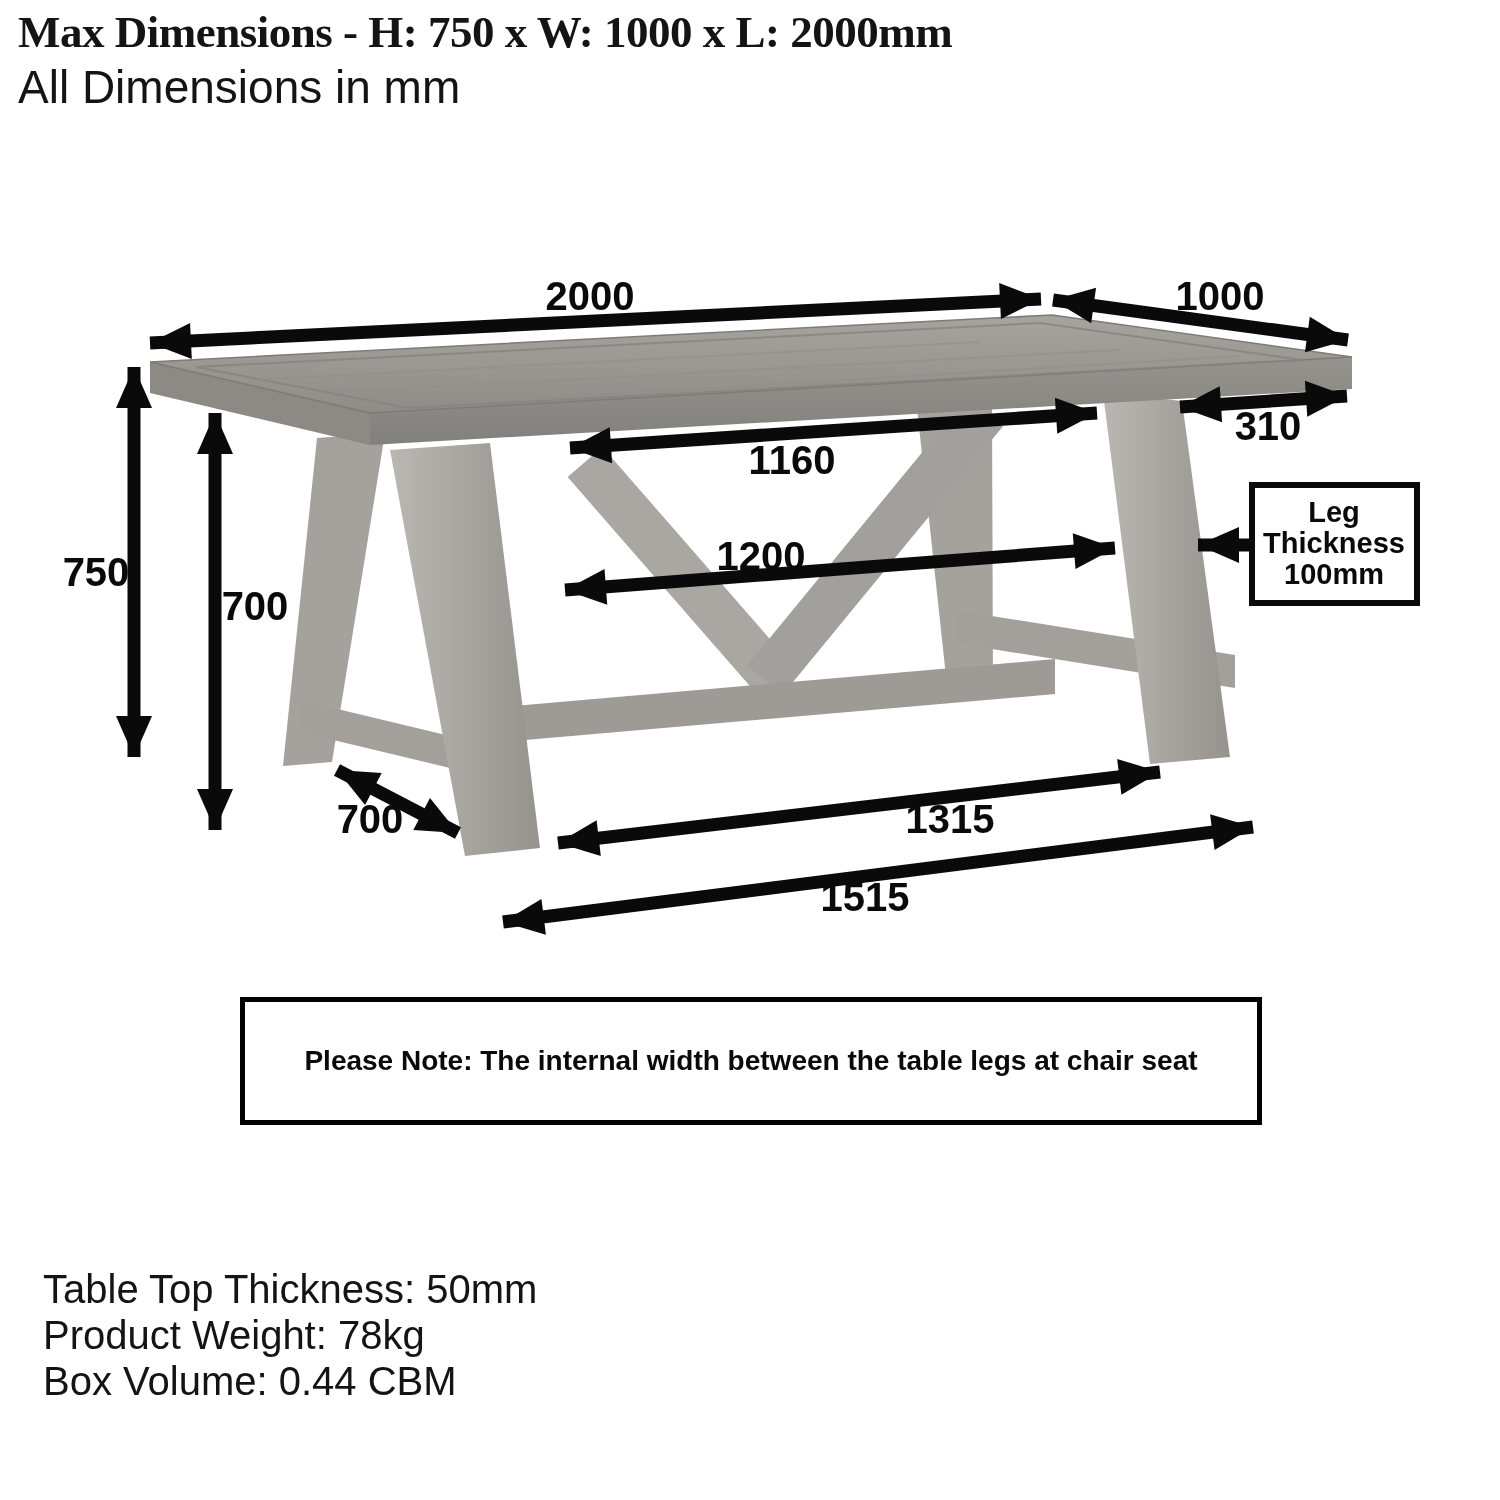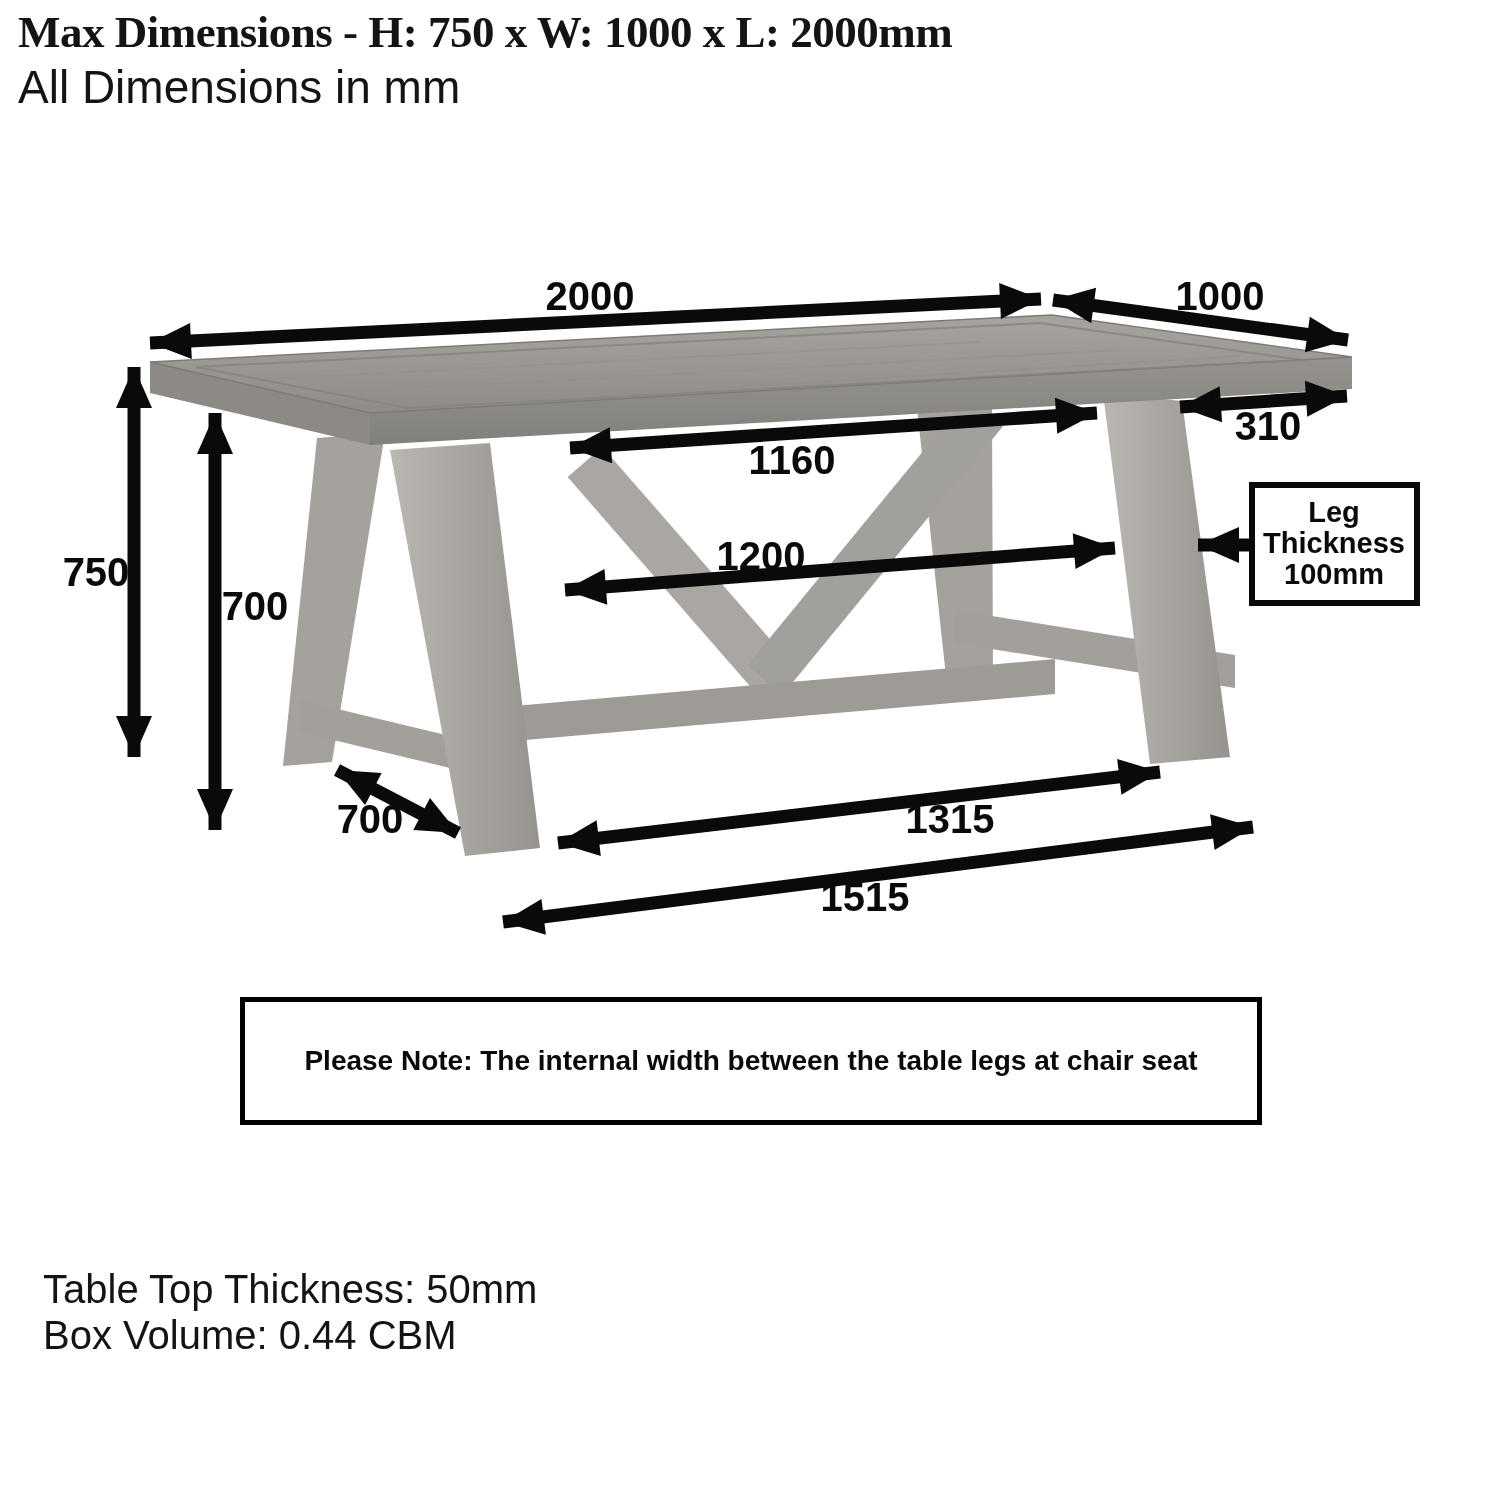--- a/index.html
+++ b/index.html
@@ -114,14 +114,15 @@
     <text class="legbox-label" text-anchor="middle" x="1334" y="584">100mm</text>
   </g>
 </svg>
 
 <div class="abs note-box">
   <div>Please Note: The internal width between the table legs at chair seat</div>
 </div>
 
 <div class="abs specs">
   <div>Table Top Thickness: 50mm</div>
+  <div>Product Weight: 78kg</div>
   <div>Box Volume: 0.44 CBM</div>
 </div>
 
 </body></html>

